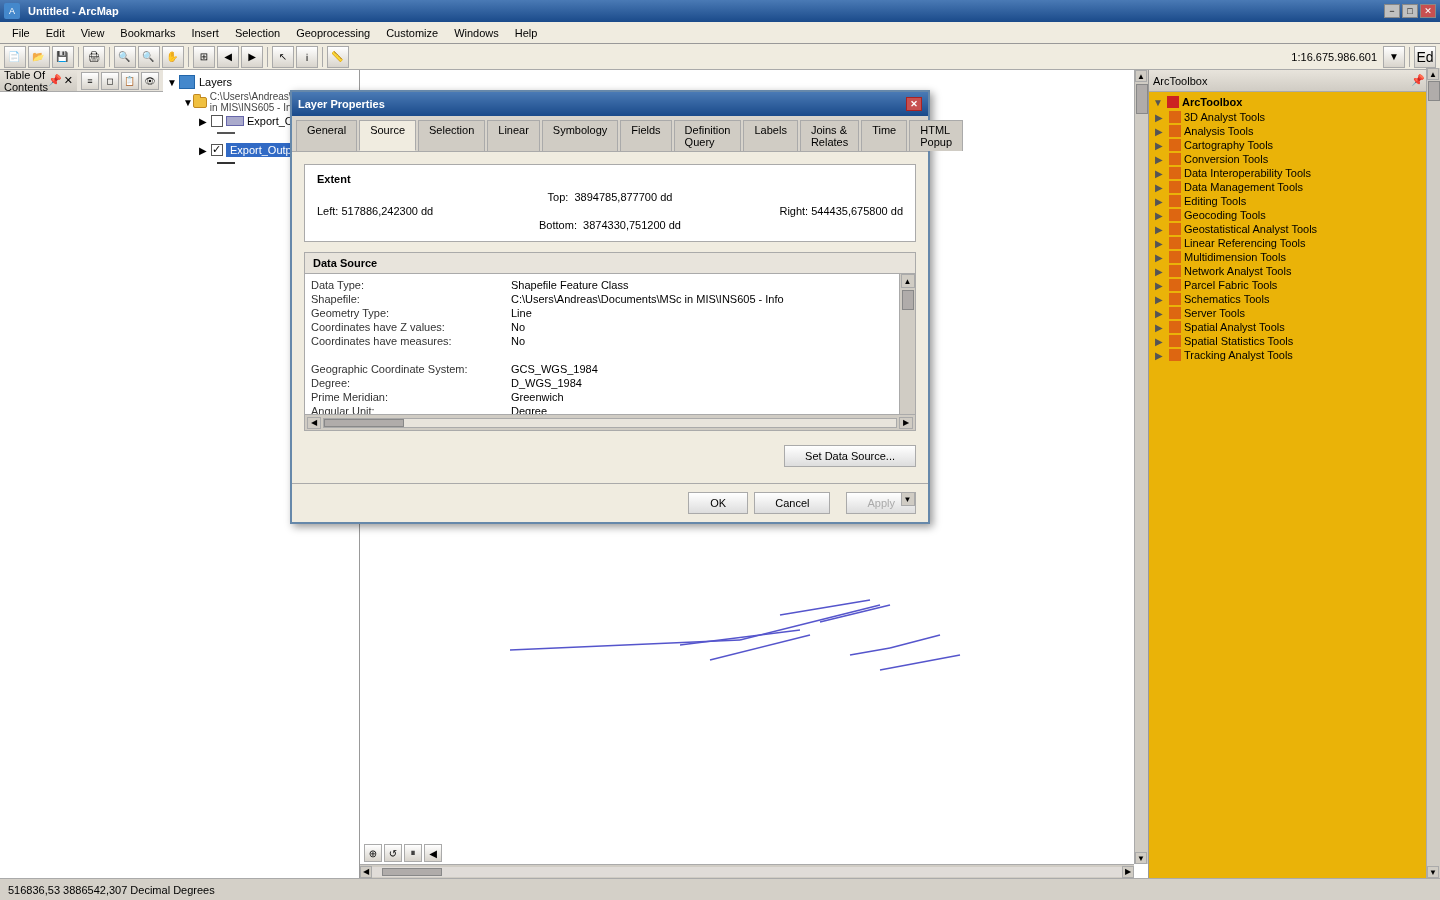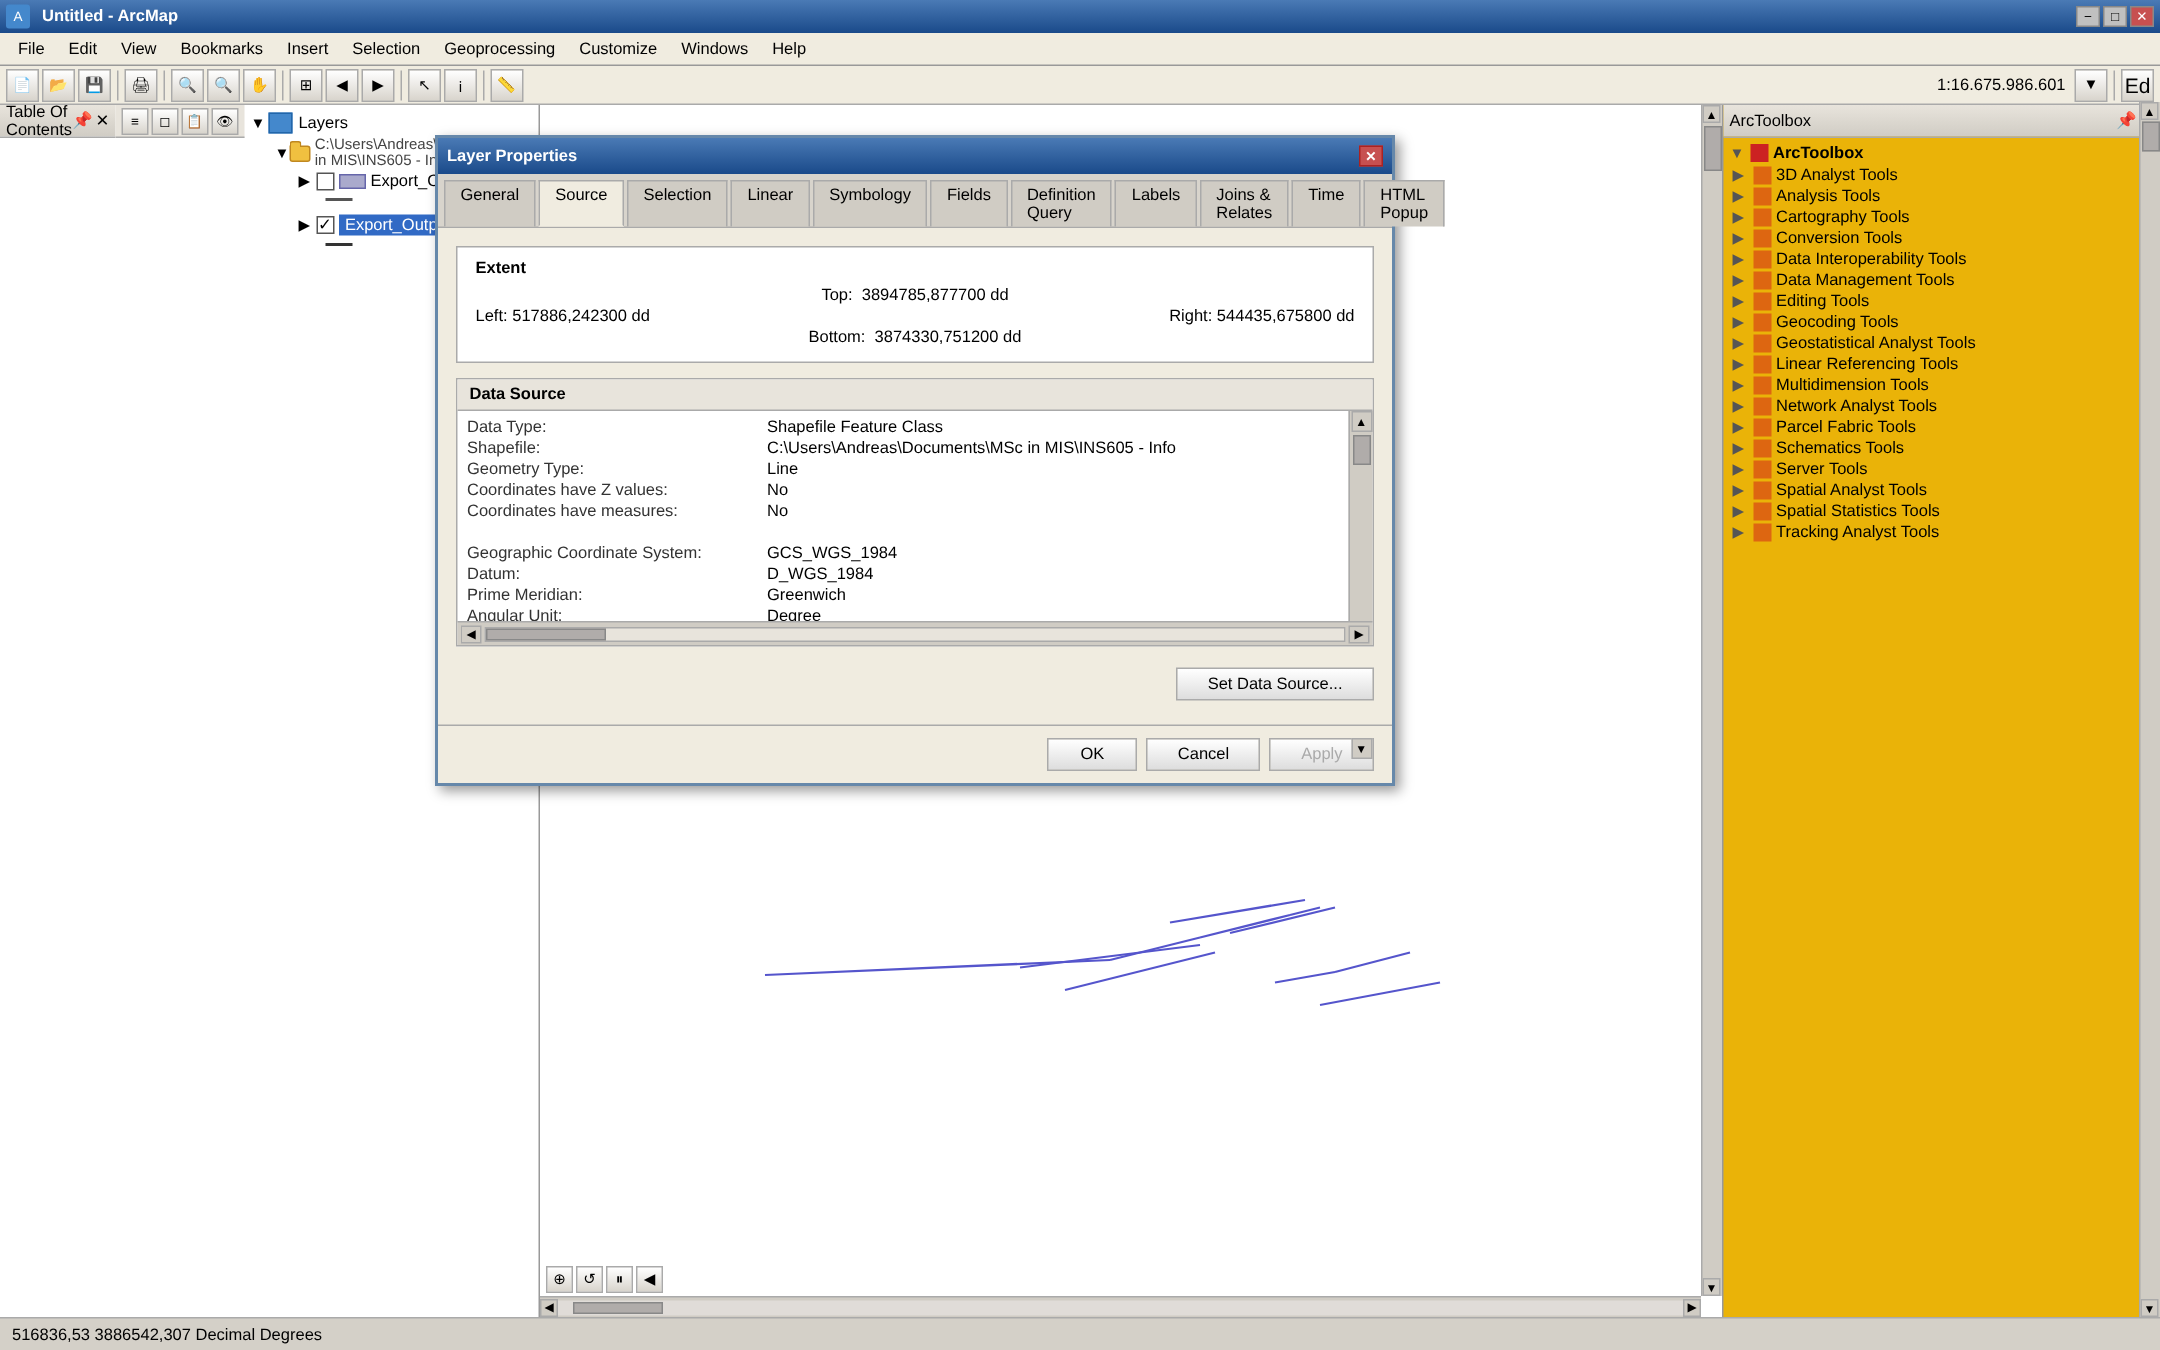--- a/index.html
+++ b/index.html
@@ -340,21 +340,21 @@
       border-top: 1px solid #aaa;
     }
     .dialog-btn {
       padding: 4px 20px;
       font-size: 11px;
       background: linear-gradient(to bottom, #fff, #ddd);
       border: 1px solid #aaa;
       cursor: pointer;
       min-width: 60px;
     }
-    .dialog-btn.disabled { color: #aaa; cursor: default; }
+    .dialog-btn.disabled { color: #aaa; cursor: default; margin-left: 10px; }
 
     
     #toolbox-content::-webkit-scrollbar { width: 12px; }
     #toolbox-content::-webkit-scrollbar-track { background: #f0ece0; }
     #toolbox-content::-webkit-scrollbar-thumb { background: #b0acaa; border: 1px solid #888; }
 
     .red-square {
       display: inline-block;
       width: 12px; height: 12px;
       background: #cc2222;
@@ -751,21 +751,21 @@
           </div>
           <div class="ds-row">
             <span class="ds-key">&nbsp;</span>
             <span class="ds-val">&nbsp;</span>
           </div>
           <div class="ds-row">
             <span class="ds-key">Geographic Coordinate System:</span>
             <span class="ds-val">GCS_WGS_1984</span>
           </div>
           <div class="ds-row">
-            <span class="ds-key">Datum:</span>
+            <span class="ds-key">Degree:</span>
             <span class="ds-val">D_WGS_1984</span>
           </div>
           <div class="ds-row">
             <span class="ds-key">Prime Meridian:</span>
             <span class="ds-val">Greenwich</span>
           </div>
           <div class="ds-row">
             <span class="ds-key">Angular Unit:</span>
             <span class="ds-val">Degree</span>
           </div>

